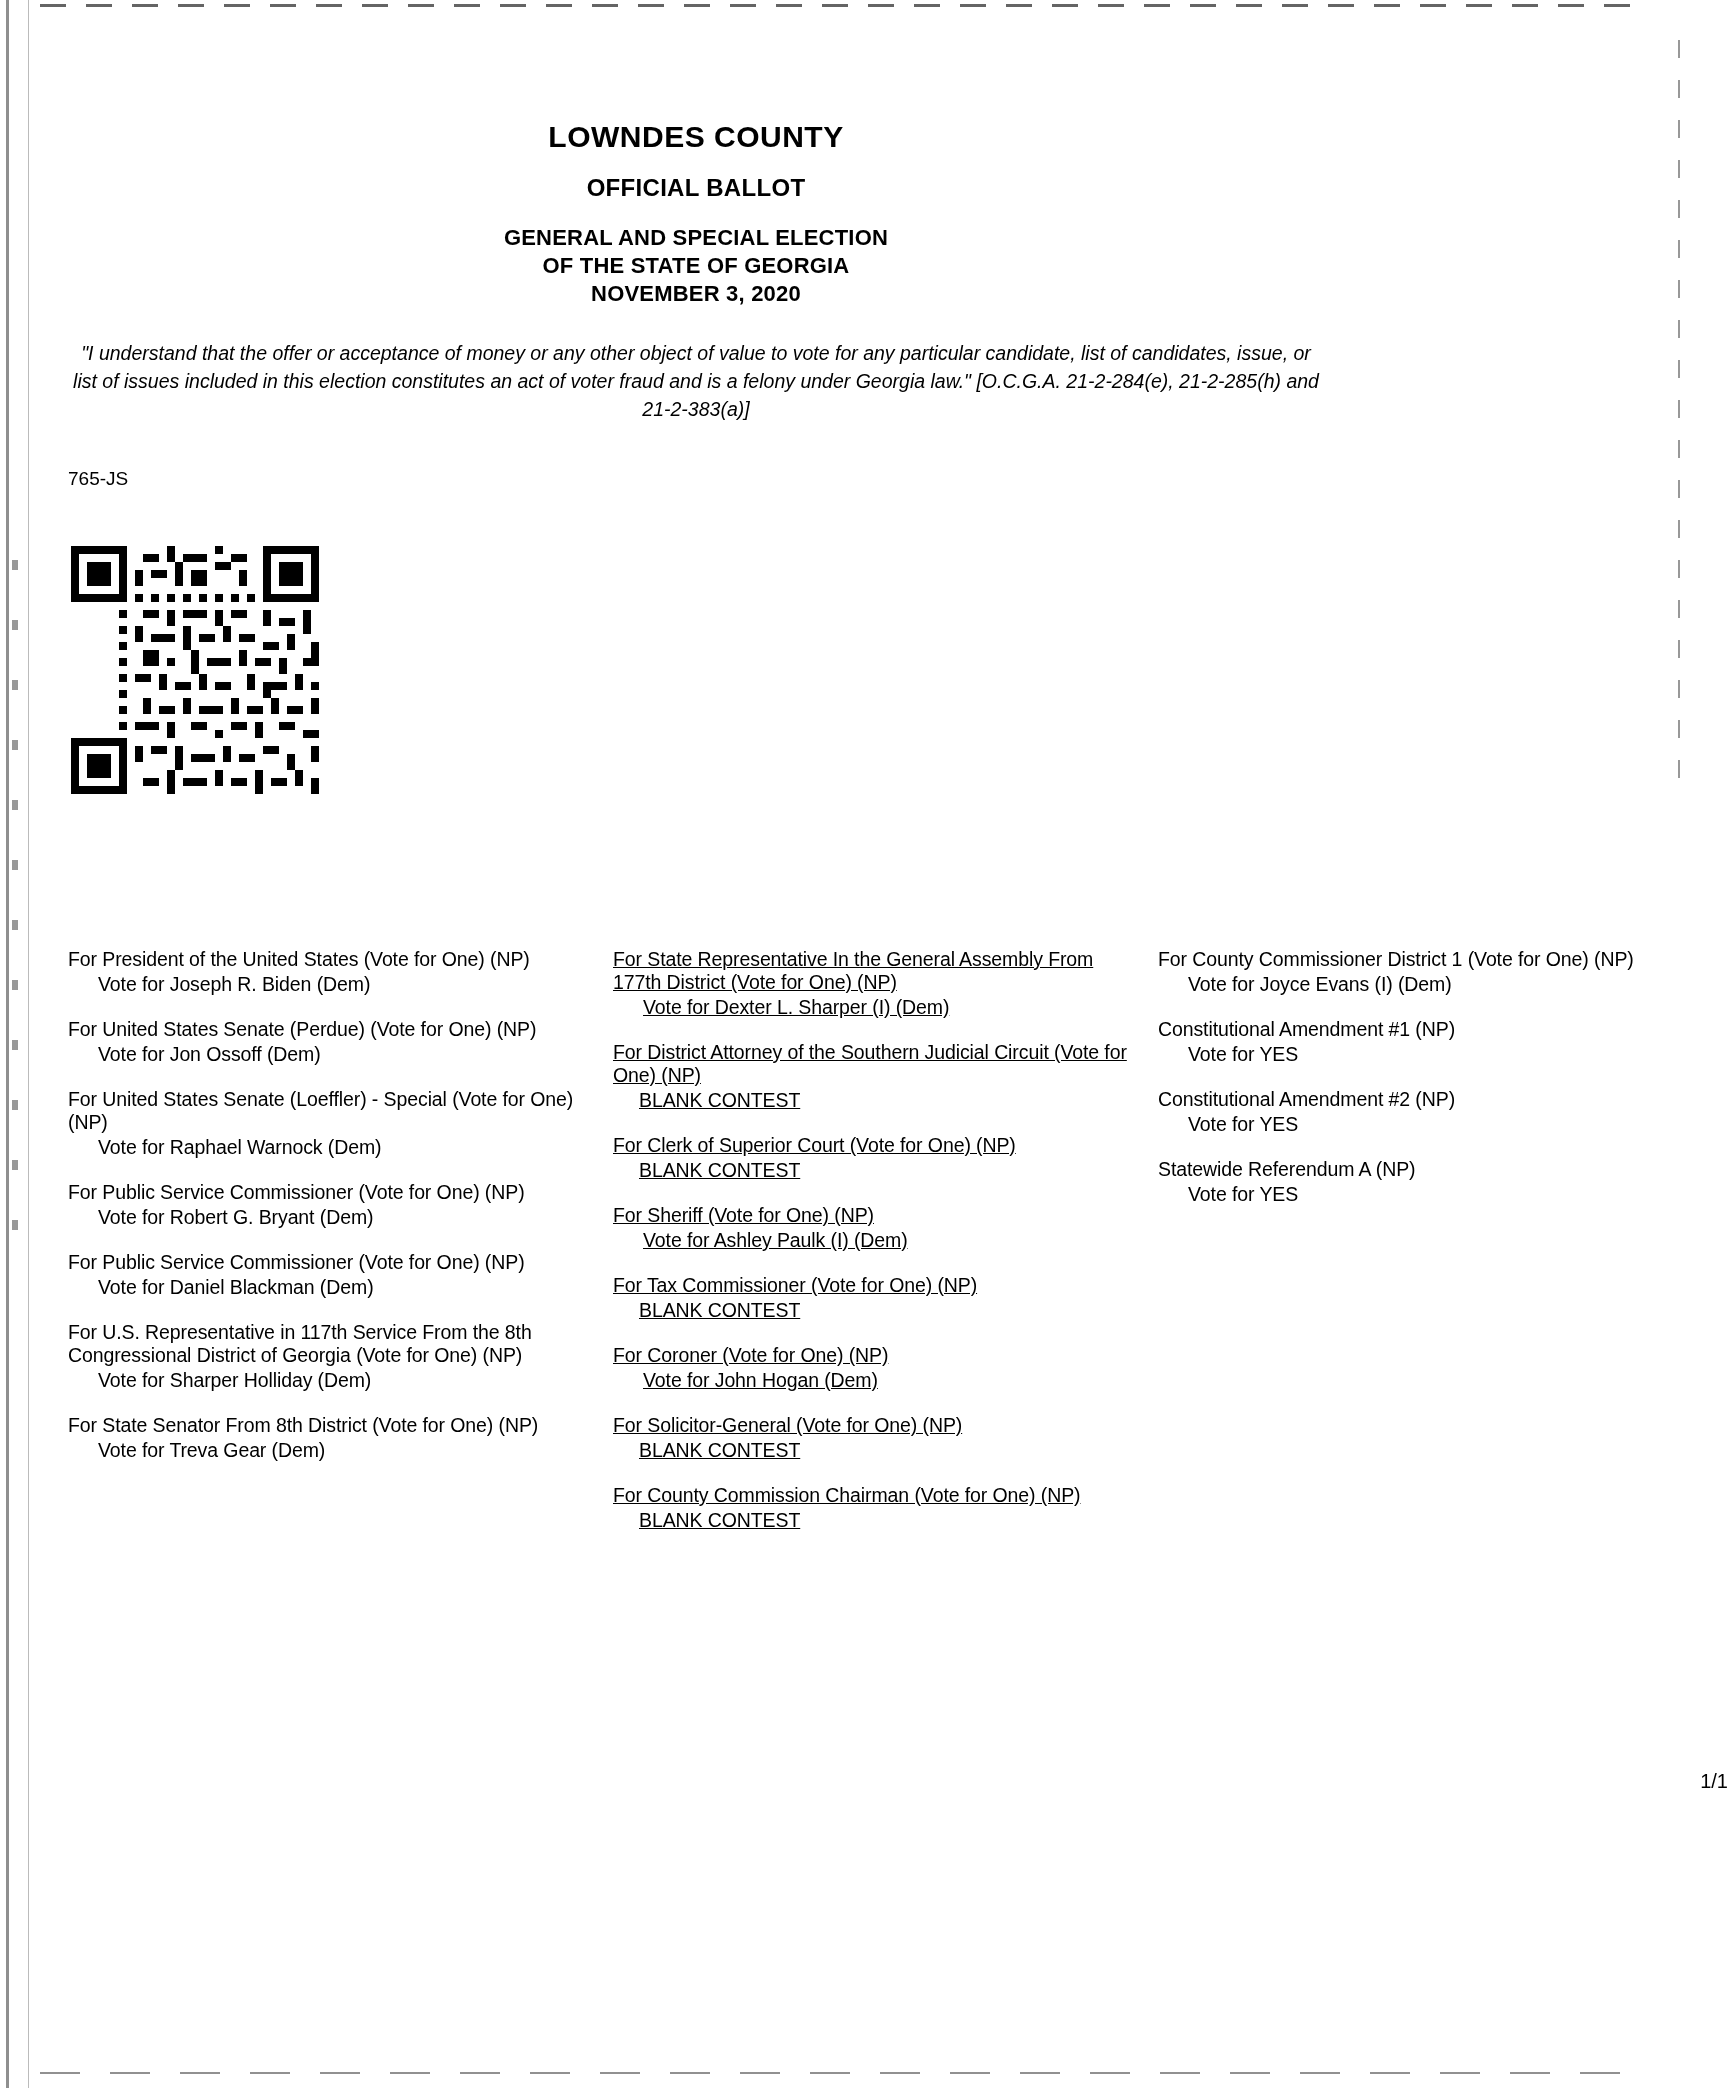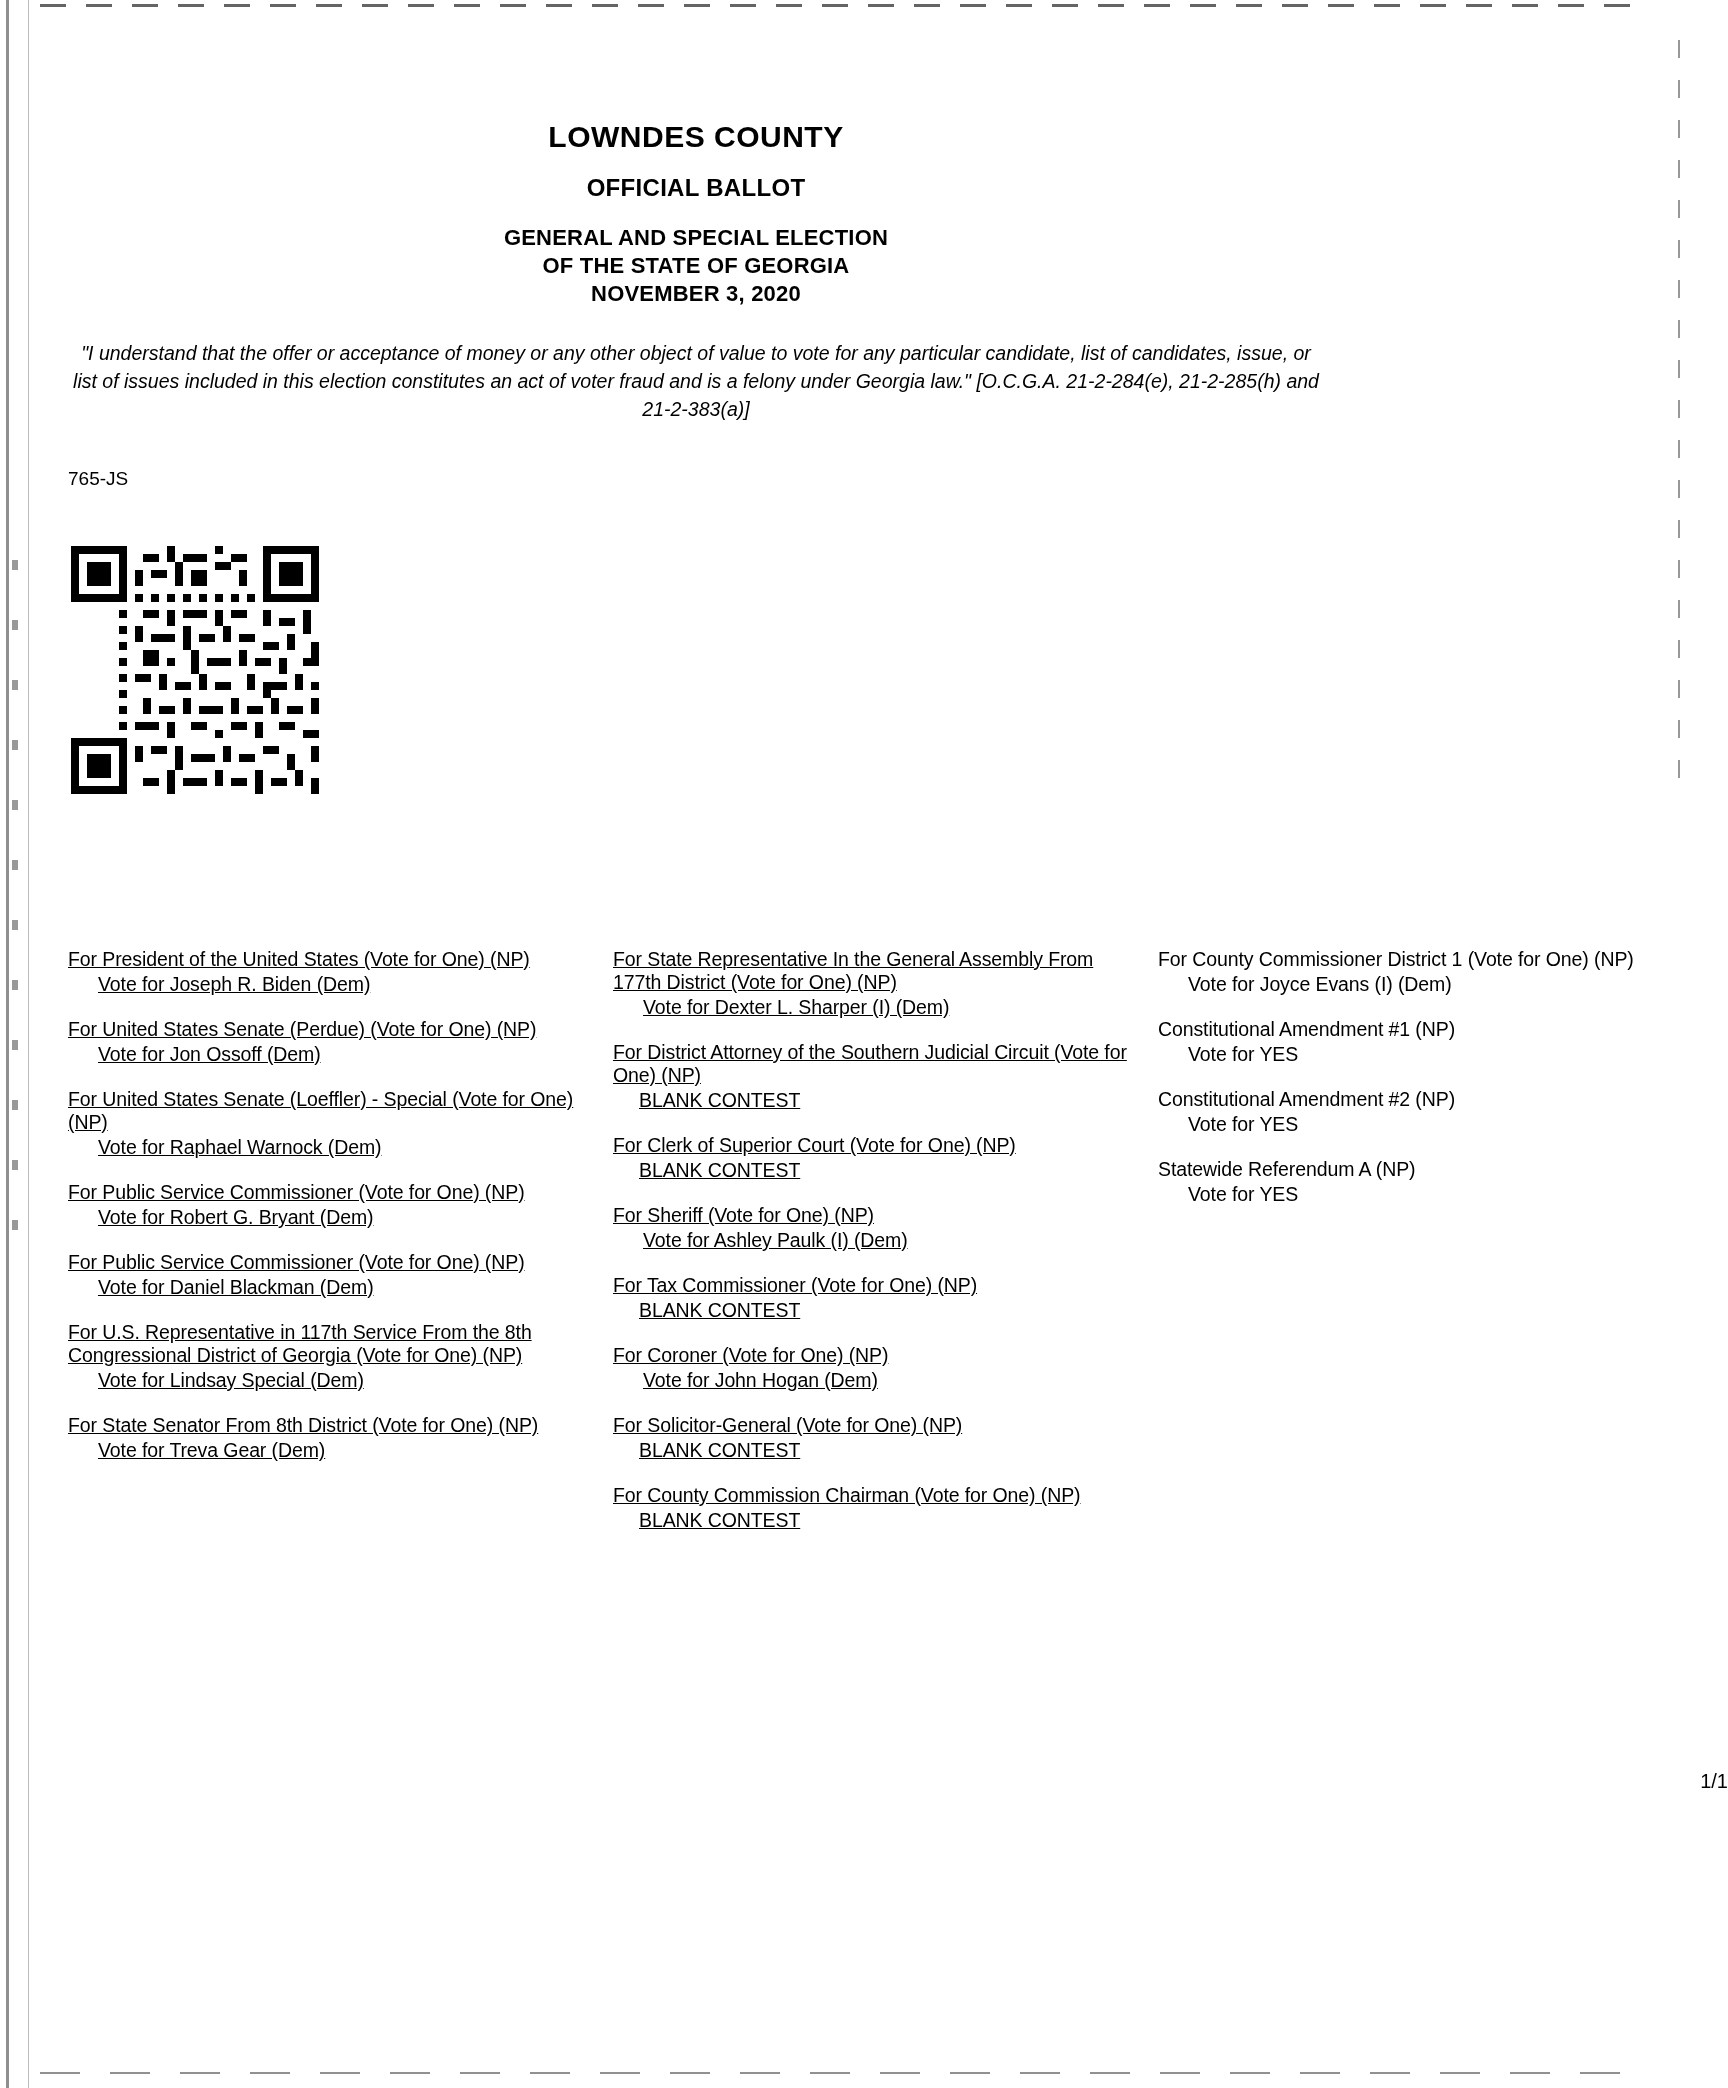--- a/index.html
+++ b/index.html
@@ -111,21 +111,21 @@
     top: 948px;
     width: 1600px;
     display: flex;
     gap: 0px;
   }
   .col {
     width: 533px;
     padding-right: 16px;
     box-sizing: border-box;
   }
-  .col.c1 { width: 545px; text-decoration: underline; }
+  .col.c1 { width: 545px; }
   .col.c2 { width: 545px; text-decoration: underline; }
   .col.c3 { width: 510px; }
 
   .contest {
     margin-bottom: 22px;
   }
   .contest-title {
     font-size: 19.5px;
     line-height: 1.18;
     letter-spacing: -0.1px;
@@ -320,21 +320,21 @@
       <div class="contest">
         <div class="contest-title">For Public Service Commissioner  (Vote for One) (NP)</div>
         <div class="selection">Vote for Robert G. Bryant (Dem)</div>
       </div>
       <div class="contest">
         <div class="contest-title">For Public Service Commissioner  (Vote for One) (NP)</div>
         <div class="selection">Vote for Daniel Blackman (Dem)</div>
       </div>
       <div class="contest">
         <div class="contest-title">For U.S. Representative in 117th Service From the 8th Congressional District of Georgia (Vote for One) (NP)</div>
-        <div class="selection">Vote for Lindsay Special (Dem)</div>
+        <div class="selection">Vote for Sharper Holliday (Dem)</div>
       </div>
       <div class="contest">
         <div class="contest-title">For State Senator From 8th District  (Vote for One) (NP)</div>
         <div class="selection">Vote for Treva Gear (Dem)</div>
       </div>
     </div>
 
     <div class="col c2">
       <div class="contest">
         <div class="contest-title">For State Representative In the General Assembly From 177th District (Vote for One) (NP)</div>

